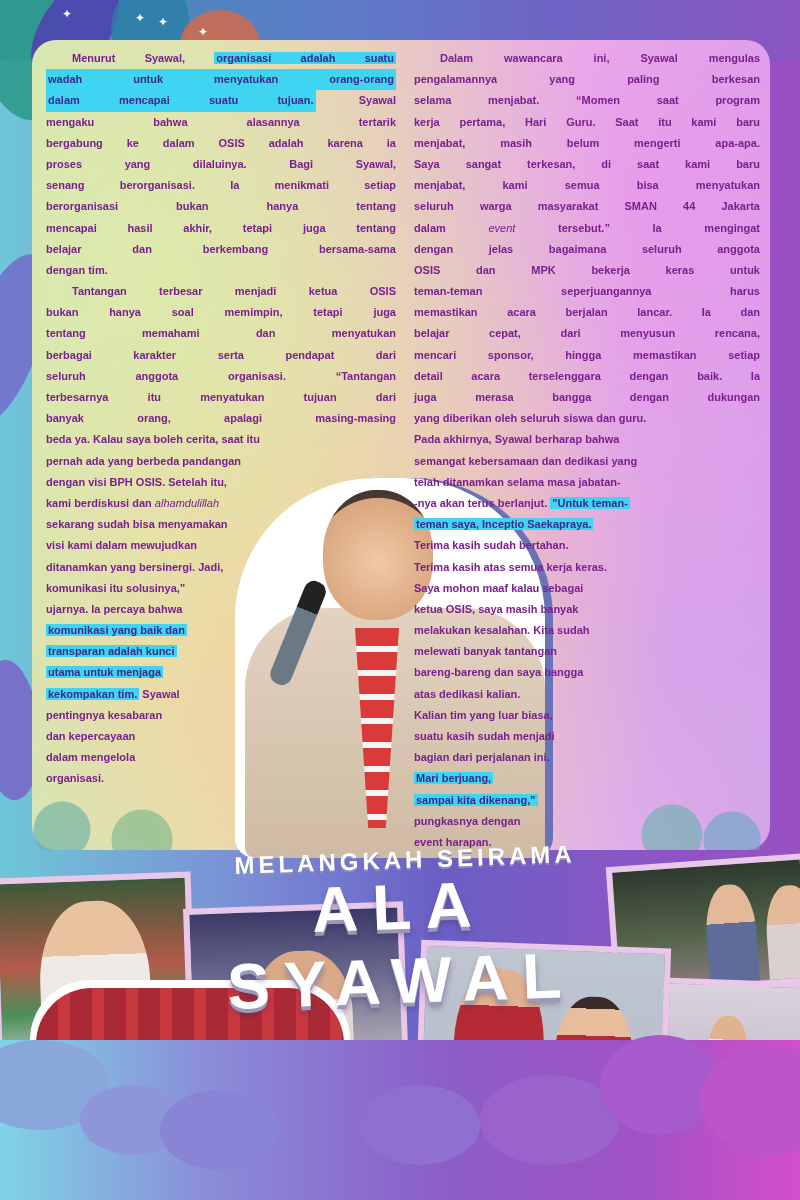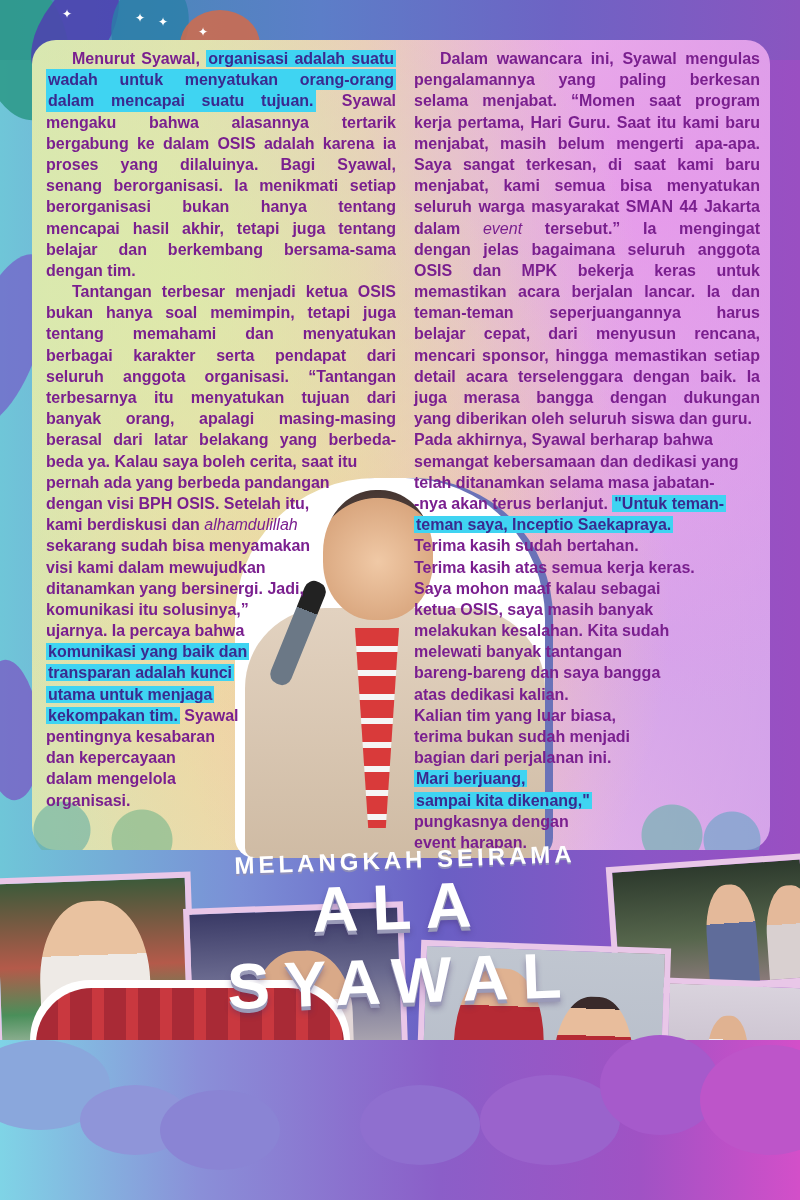--- a/index.html
+++ b/index.html
@@ -39,21 +39,21 @@
       radial-gradient(circle at 110px 60px, #7fb98e 30px, transparent 31px),
       radial-gradient(circle at 640px 55px, #6fb3b0 30px, transparent 31px),
       radial-gradient(circle at 700px 60px, #6ea6c8 28px, transparent 29px);
     opacity: .65;
   }
 
   .col {
     position: absolute; top: 48px;
     color: #7a1f8f;
     font-weight: 700;
-    font-size: 16px;
+    font-size: 11px;
     line-height: 21.2px;
   }
   .col-left { left: 46px; width: 350px; }
   .col-right { left: 414px; width: 346px; }
   .line { display: block; white-space: nowrap; height: 21.2px; }
   .j { text-align: justify; text-align-last: justify; white-space: normal; }
   .r { text-align: left; }
   .indent { padding-left: 26px; }
   .hl { background: #3fd4f2; color: #3a2a8f; padding: 0 2px; }
   .it { font-style: italic; font-weight: 400; }
@@ -170,21 +170,20 @@
   <span class="line j">mencapai hasil akhir, tetapi juga tentang</span>
   <span class="line j">belajar dan berkembang bersama-sama</span>
   <span class="line">dengan tim.</span>
   <span class="line j indent">Tantangan terbesar menjadi ketua OSIS</span>
   <span class="line j">bukan hanya soal memimpin, tetapi juga</span>
   <span class="line j">tentang memahami dan menyatukan</span>
   <span class="line j">berbagai karakter serta pendapat dari</span>
   <span class="line j">seluruh anggota organisasi. “Tantangan</span>
   <span class="line j">terbesarnya itu menyatukan tujuan dari</span>
   <span class="line j">banyak orang, apalagi masing-masing</span>
-  <span class="line j">berasal dari latar belakang yang berbeda-</span>
   <span class="line">beda ya. Kalau saya boleh cerita, saat itu</span>
   <span class="line">pernah ada yang berbeda pandangan</span>
   <span class="line">dengan visi BPH OSIS. Setelah itu,</span>
   <span class="line"><span>kami berdiskusi dan </span><span class="it">alhamdulillah</span></span>
   <span class="line">sekarang sudah bisa menyamakan</span>
   <span class="line">visi kami dalam mewujudkan</span>
   <span class="line">ditanamkan yang bersinergi. Jadi,</span>
   <span class="line">komunikasi itu solusinya,”</span>
   <span class="line">ujarnya. Ia percaya bahwa</span>
   <span class="line"><span class="hl">komunikasi yang baik dan</span></span>
@@ -202,42 +201,42 @@
   <span class="line j">pengalamannya yang paling berkesan</span>
   <span class="line j">selama menjabat. “Momen saat program</span>
   <span class="line j">kerja pertama, Hari Guru. Saat itu kami baru</span>
   <span class="line j">menjabat, masih belum mengerti apa-apa.</span>
   <span class="line j">Saya sangat terkesan, di saat kami baru</span>
   <span class="line j">menjabat, kami semua bisa menyatukan</span>
   <span class="line j">seluruh warga masyarakat SMAN 44 Jakarta</span>
   <span class="line j"><span>dalam </span><span class="it">event</span><span> tersebut.” Ia mengingat</span></span>
   <span class="line j">dengan jelas bagaimana seluruh anggota</span>
   <span class="line j">OSIS dan MPK bekerja keras untuk</span>
+  <span class="line j">teman-teman seperjuangannya harus</span>
   <span class="line j">memastikan acara berjalan lancar. Ia dan</span>
-  <span class="line j">teman-teman seperjuangannya harus</span>
   <span class="line j">belajar cepat, dari menyusun rencana,</span>
   <span class="line j">mencari sponsor, hingga memastikan setiap</span>
   <span class="line j">detail acara terselenggara dengan baik. Ia</span>
   <span class="line j">juga merasa bangga dengan dukungan</span>
   <span class="line">yang diberikan oleh seluruh siswa dan guru.</span>
   <span class="line r">Pada akhirnya, Syawal berharap bahwa</span>
   <span class="line r">semangat kebersamaan dan dedikasi yang</span>
   <span class="line r">telah ditanamkan selama masa jabatan-</span>
   <span class="line r"><span>-nya akan terus berlanjut. </span><span class="hl">"Untuk teman-</span></span>
   <span class="line r"><span class="hl">teman saya, Inceptio Saekapraya.</span></span>
   <span class="line r">Terima kasih sudah bertahan.</span>
   <span class="line r">Terima kasih atas semua kerja keras.</span>
   <span class="line r">Saya mohon maaf kalau sebagai</span>
   <span class="line r">ketua OSIS, saya masih banyak</span>
   <span class="line r">melakukan kesalahan. Kita sudah</span>
   <span class="line r">melewati banyak tantangan</span>
   <span class="line r">bareng-bareng dan saya bangga</span>
   <span class="line r">atas dedikasi kalian.</span>
   <span class="line r">Kalian tim yang luar biasa,</span>
-  <span class="line r">terima bukan sudah menjadi</span>
+  <span class="line r">suatu kasih sudah menjadi</span>
   <span class="line r">bagian dari perjalanan ini.</span>
   <span class="line r"><span class="hl">Mari berjuang,</span></span>
   <span class="line r"><span class="hl">sampai kita dikenang,"</span></span>
   <span class="line r">pungkasnya dengan</span>
   <span class="line r">event harapan.</span>
 </div>
 
 <div class="ph ph-1">
   <div class="person" style="left:40px;top:20px;width:110px;height:180px;background:linear-gradient(180deg,#e9c2a0 0 30%,#eeeae6 30% 100%)"></div>
 </div>

